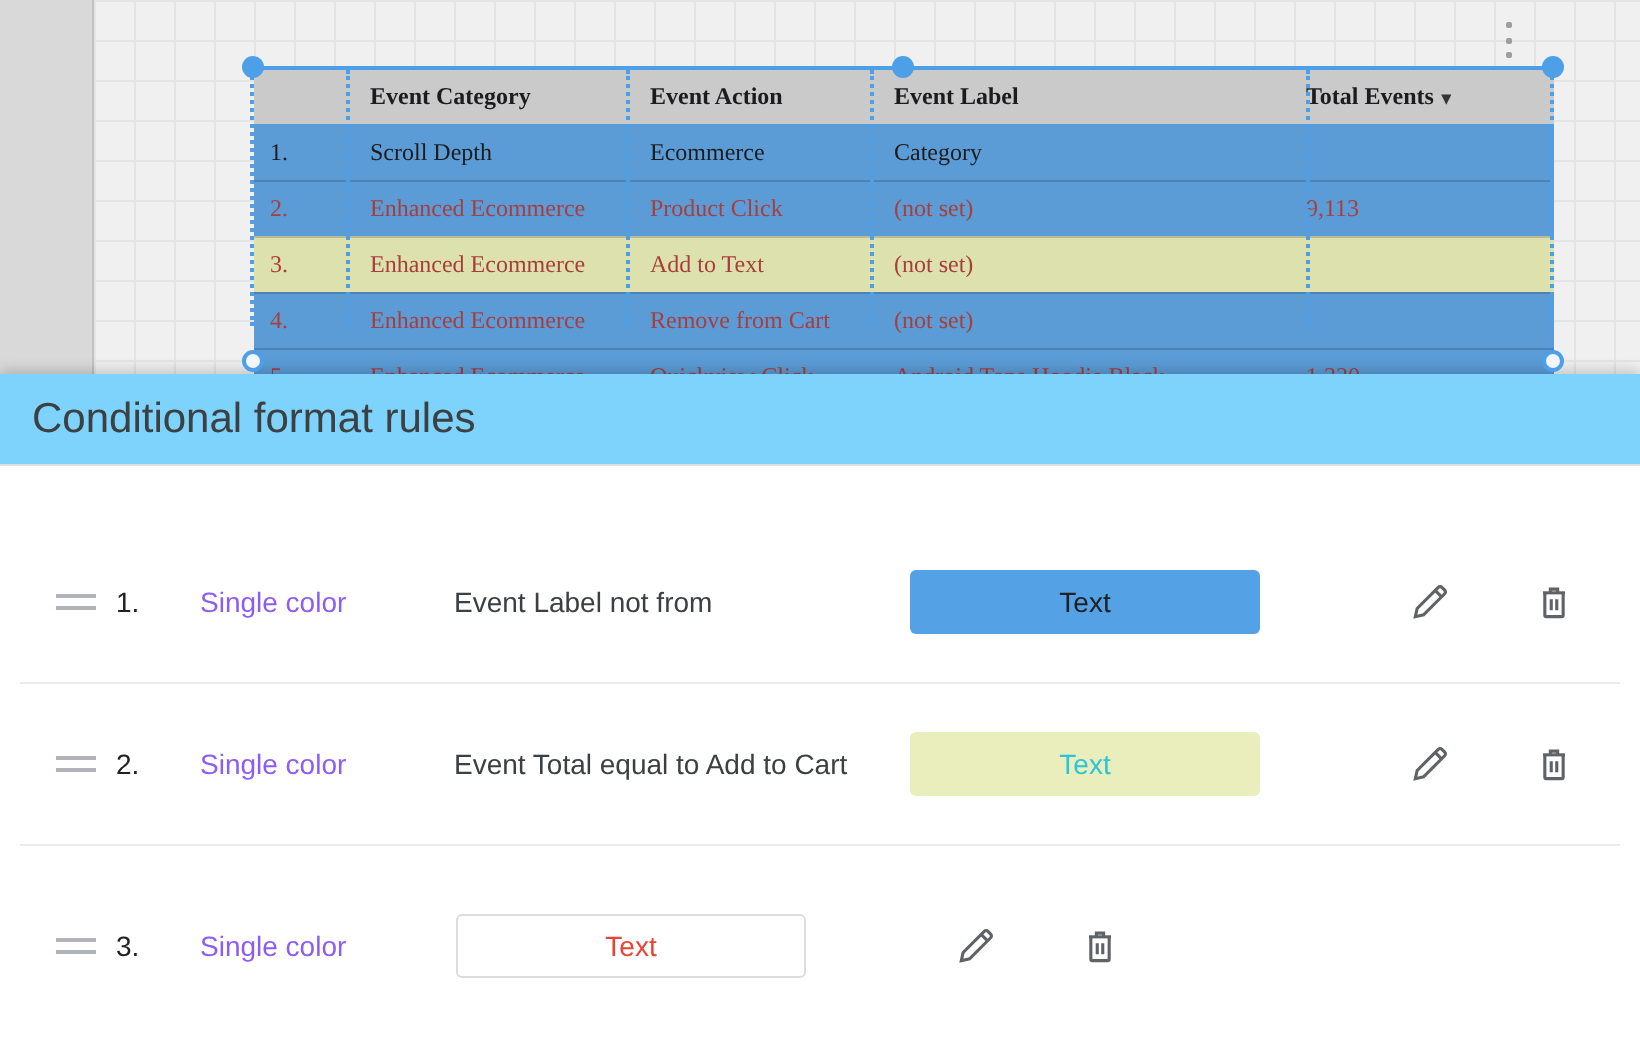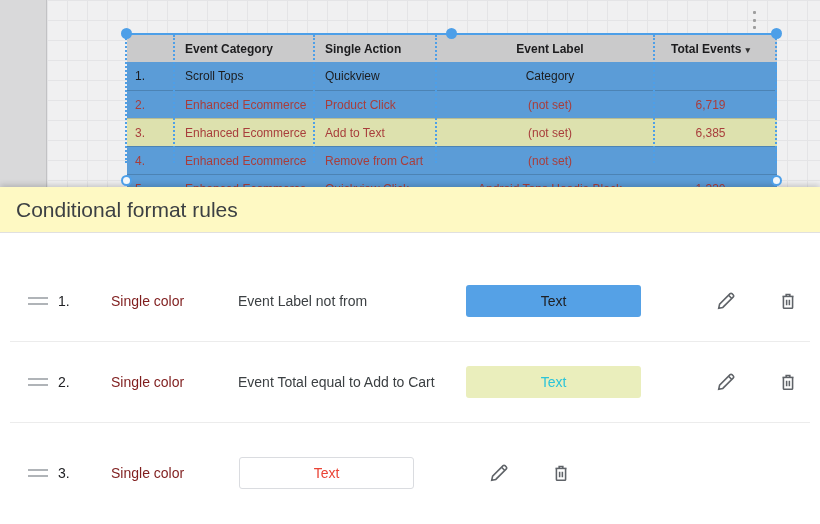--- a/index.html
+++ b/index.html
@@ -25,58 +25,58 @@
   }
   .menu-dots{
     position:absolute;left:750px;top:11px;width:8px;height:18px;
     display:flex;flex-direction:column;justify-content:space-between;align-items:center;
     cursor:pointer;
   }
   .menu-dots i{width:3px;height:3px;background:#9e9e9e;border-radius:1px;display:block;}
   
   .gtable{
     position:absolute;left:127px;top:33px;width:650px;height:130px;
-    border-top:2px solid #4d9fe8;box-sizing:border-box;
+    border-top:2px solid #4d9fe8;box-sizing:border-box;font-family:Liberation Serif, serif;
   }
   .col-line{position:absolute;top:0;bottom:0;width:0;border-left:2px dotted #4d9fe8;z-index:3;}
   .thead,.trow{display:flex;width:650px;box-sizing:border-box;}
   .thead{height:27px;background:#cacacb;align-items:center;
     font-size:12px;font-weight:bold;color:#1c1c1e;}
   .trow{height:28px;align-items:center;font-size:12px;border-top:1px solid rgba(0,0,0,0.16);}
   .trow:first-child{border-top:none;}
   .row-blue{background:#5b9cd7;}
   .row-yellow{background:#dde1ae;}
   .c{box-sizing:border-box;padding:0 0 0 12px;white-space:nowrap;overflow:hidden;}
   .c-num{width:46px;padding-left:8px;}
   .c-cat{width:140px;}
   .c-act{width:122px;}
-  .c-lab{width:218px;text-align:center;}
-  .c-tot{width:124px;text-align:center;padding:0 9px 0 0;}
+  .c-lab{width:218px;}
+  .c-tot{width:124px;text-align:left;padding:0 9px 0 0;}
   .sort-caret{font-size:9px;margin-left:4px;color:#333;}
   
   .handle{position:absolute;width:11px;height:11px;border-radius:50%;background:#4d9fe8;z-index:5;}
   .handle.hollow{background:#f3f7fb;border:2px solid #4d9fe8;box-sizing:border-box;}
   
   .panel{
     position:absolute;left:0;top:187px;width:820px;height:337px;background:#fff;
     box-shadow:0 -2px 6px rgba(0,0,0,0.18);
   }
   .panel-header{
-    height:46px;background:#fef9c3;border-bottom:1px solid #e0e0e0;
+    height:46px;background:#7dd3fc;border-bottom:1px solid #e0e0e0;
     display:flex;align-items:center;padding-left:16px;box-sizing:border-box;
   }
   .panel-title{font-size:21px;color:#3c4043;}
   .rules{padding-top:28px;}
   .rule-row{display:flex;align-items:center;height:80px;}
   .rule-row.tall{height:100px;}
   .rule-sep{border-top:1px solid #ececec;margin:0 10px;}
   .drag{margin-left:28px;width:20px;height:8px;cursor:grab;
     border-top:2px solid #b0b4b8;border-bottom:2px solid #b0b4b8;box-sizing:border-box;}
   .rnum{margin-left:10px;width:26px;font-size:14px;color:#202124;}
-  .rtype{margin-left:27px;width:116px;font-size:14px;color:#7f1d1d;}
+  .rtype{margin-left:16px;width:116px;font-size:14px;color:#8b5cf6;}
   .rcond{margin-left:11px;width:216px;font-size:14px;color:#3c4043;
     white-space:pre-line;line-height:1.5;}
   .swatch{
     margin-left:12px;width:175px;height:32px;border:1px solid transparent;border-radius:3px;
     font-family:"Liberation Sans", sans-serif;font-size:14px;cursor:pointer;
     display:flex;align-items:center;justify-content:center;
   }
   .icon-btn{
     width:40px;height:40px;border:none;background:transparent;cursor:pointer;
     display:flex;align-items:center;justify-content:center;padding:0;
@@ -102,45 +102,44 @@
     <div class="col-line" style="left:-2px"></div>
     <div class="col-line" style="left:46px"></div>
     <div class="col-line" style="left:186px"></div>
     <div class="col-line" style="left:308px"></div>
     <div class="col-line" style="left:526px"></div>
     <div class="col-line" style="left:648px"></div>
 
     <div class="thead">
       <div class="c c-num"></div>
       <div class="c c-cat">Event Category</div>
-      <div class="c c-act">Single Action</div>
+      <div class="c c-act">Event Action</div>
       <div class="c c-lab">Event Label</div>
       <div class="c c-tot"><span>Total Events</span><span class="sort-caret">▾</span></div>
     </div>
 
     <div>
         <div class="trow row-blue" style="color: rgb(28, 28, 30);">
     <div class="c c-num">1.</div>
-    <div class="c c-cat">Scroll Tops</div>
-    <div class="c c-act">Quickview</div>
+    <div class="c c-cat">Scroll Depth</div>
+    <div class="c c-act">Ecommerce</div>
     <div class="c c-lab">Category</div>
   </div>
         <div class="trow row-blue" style="color: rgb(168, 62, 60);">
     <div class="c c-num">2.</div>
     <div class="c c-cat">Enhanced Ecommerce</div>
     <div class="c c-act">Product Click</div>
     <div class="c c-lab">(not set)</div>
-    <div class="c c-tot">6,719</div>
+    <div class="c c-tot">9,113</div>
   </div>
         <div class="trow row-yellow" style="color: rgb(168, 62, 60);">
     <div class="c c-num">3.</div>
     <div class="c c-cat">Enhanced Ecommerce</div>
     <div class="c c-act">Add to Text</div>
     <div class="c c-lab">(not set)</div>
-    <div class="c c-tot">6,385</div>
   </div>
         <div class="trow row-blue" style="color: rgb(168, 62, 60);">
     <div class="c c-num">4.</div>
     <div class="c c-cat">Enhanced Ecommerce</div>
     <div class="c c-act">Remove from Cart</div>
     <div class="c c-lab">(not set)</div>
   </div>
         <div class="trow row-blue" style="color: rgb(168, 62, 60);">
     <div class="c c-num">5.</div>
     <div class="c c-cat">Enhanced Ecommerce</div>

